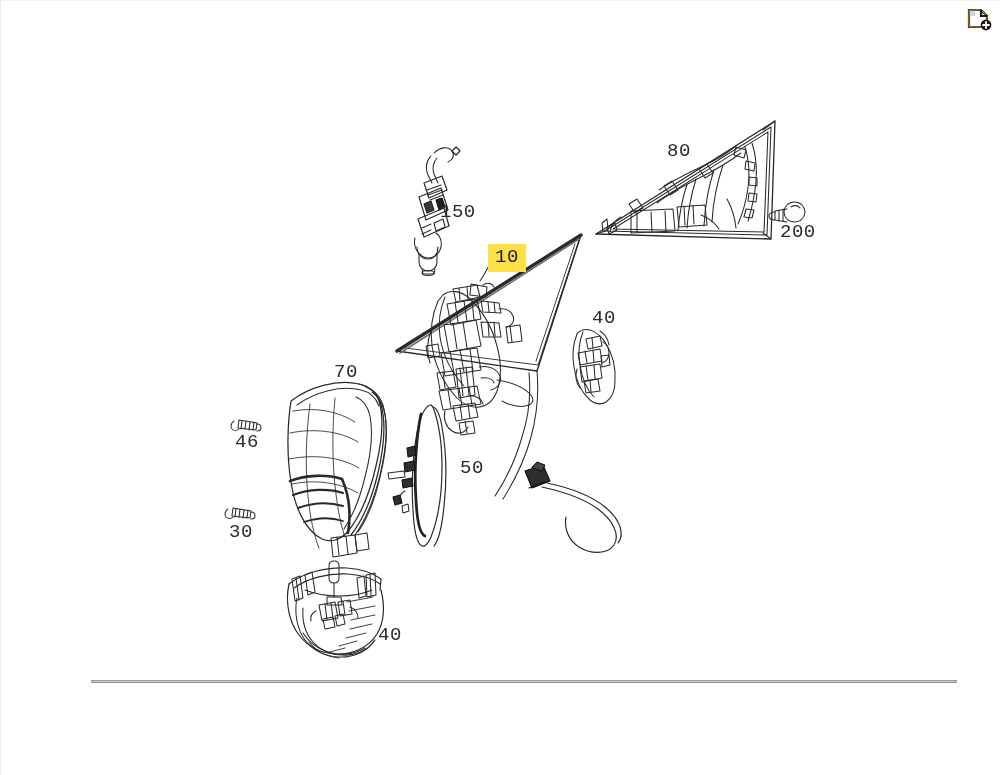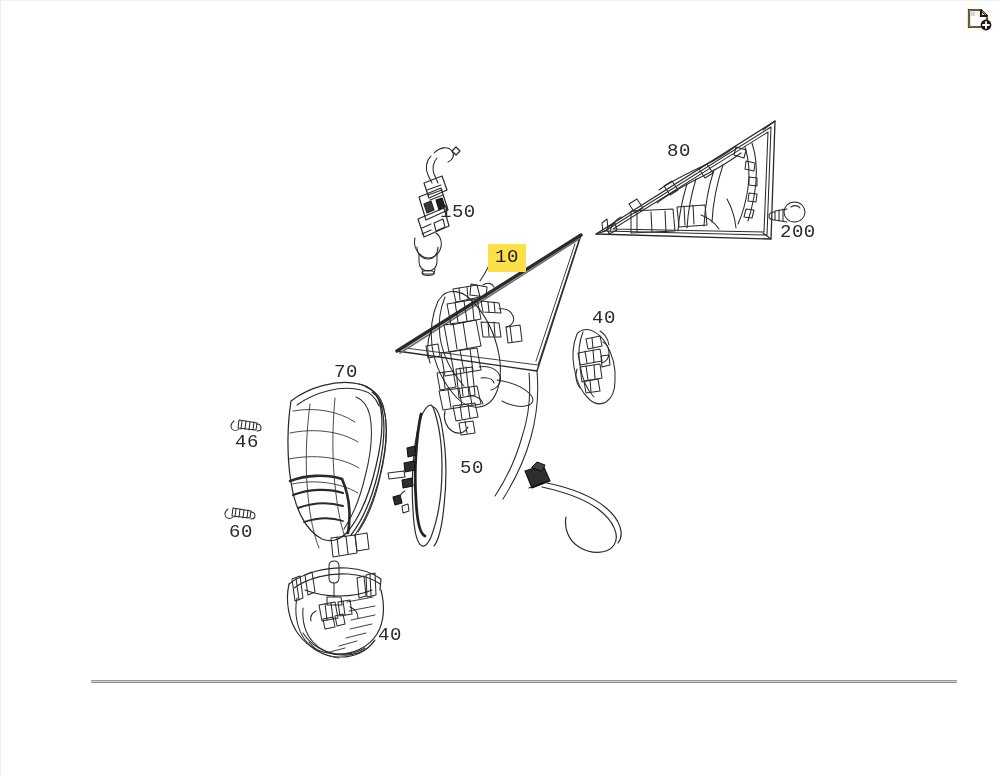--- a/index.html
+++ b/index.html
@@ -342,18 +342,18 @@
   </svg>
 
   <div class="lbl" style="left:439px; top:202px;">150</div>
   <div class="lbl" style="left:666px; top:141px;">80</div>
   <div class="lbl" style="left:779px; top:222px;">200</div>
   <div class="lbl hl" style="left:487px; top:243px;">10</div>
   <div class="lbl" style="left:591px; top:308px;">40</div>
   <div class="lbl" style="left:333px; top:362px;">70</div>
   <div class="lbl" style="left:234px; top:432px;">46</div>
   <div class="lbl" style="left:451px; top:458px;margin-left:8px;">50</div>
-  <div class="lbl" style="left:228px; top:522px;">60</div>
+  <div class="lbl" style="left:228px; top:522px;">30</div>
   <div class="lbl" style="left:377px; top:625px;">40</div>
 
   <div id="bottom-rule"></div>
 
 </div>
 
 </body></html>

